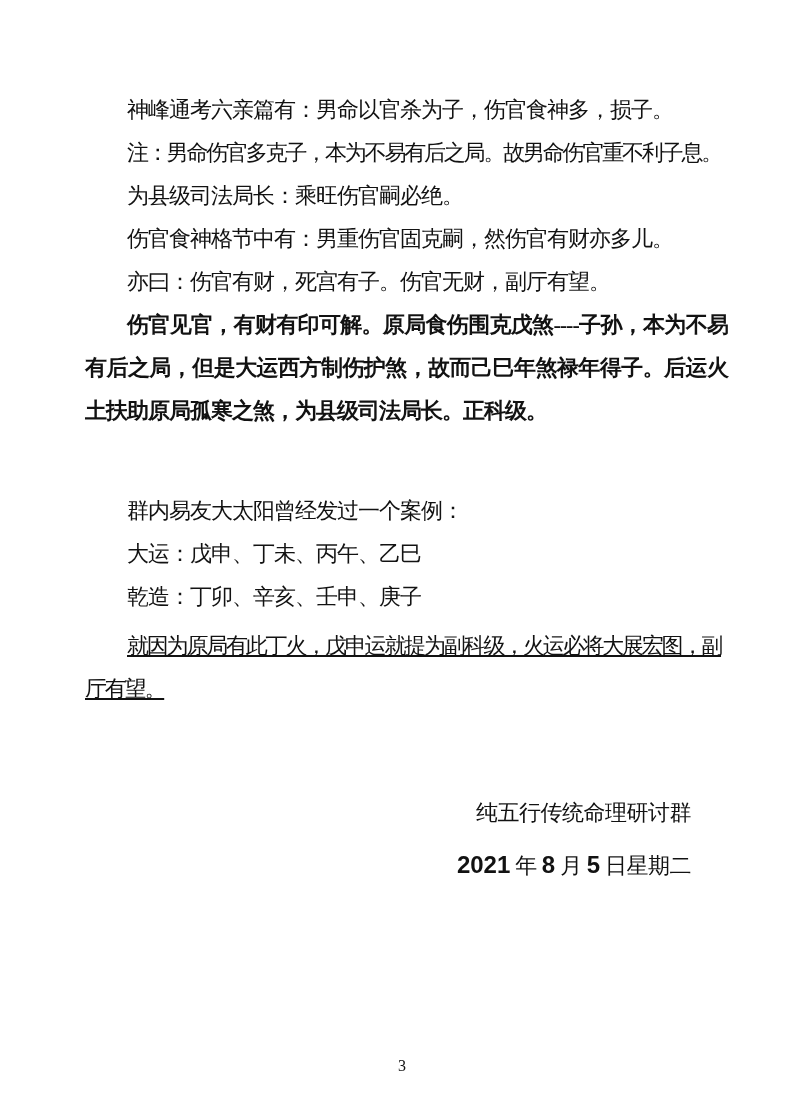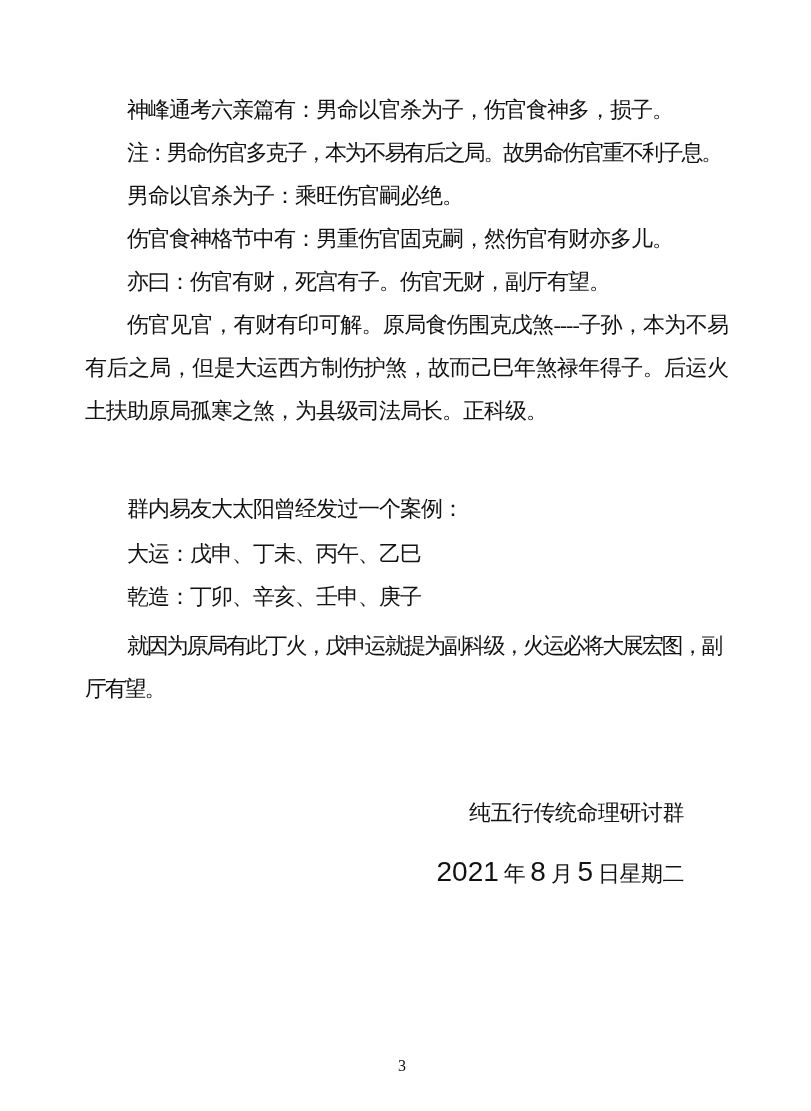--- a/index.html
+++ b/index.html
@@ -30,63 +30,64 @@
     letter-spacing: -1px;
     text-indent: 42px;
     white-space: normal;
   }
   
   .para.tight {
     letter-spacing: -2.2px;
   }
   .para.justify {
     text-align: justify;
+    font-weight: bold;
   }
   .gap-before {
     margin-top: 57px;   
-    font-family: Liberation Mono, monospace;
   }
   .small-gap {
     margin-top: 6px;
+    text-decoration: underline;
   }
   .signature {
     margin-top: 81px;   
     text-align: right;
     padding-right: 28px;
   }
   .sig-line {
-    margin: 16px;
+    margin: 9px;
     font-size: 22px;
     line-height: 43px;
     letter-spacing: -0.5px;
   }
   .sig-line b {
     font-family: "Liberation Sans", "DejaVu Sans", sans-serif;
-    font-weight: 400;
-    font-size: 28px;
+    font-weight: 700;
+    font-size: 24px;
     letter-spacing: 0;
   }
   .footer {
     position: absolute;
     left: 0;
     right: 30px;
     top: 1052px;
     text-align: center;
     font-size: 16px;
     line-height: 28px;
   }
 </style>
 </head>
 <body>
 
 <div class="page">
   <div class="content">
     <p class="para">神峰通考六亲篇有：男命以官杀为子，伤官食神多，损子。</p>
     <p class="para tight">注：男命伤官多克子，本为不易有后之局。故男命伤官重不利子息。</p>
-    <p class="para">男命以官杀为子：乘旺伤官嗣必绝。</p>
+    <p class="para">为县级司法局长：乘旺伤官嗣必绝。</p>
     <p class="para">伤官食神格节中有：男重伤官固克嗣，然伤官有财亦多儿。</p>
     <p class="para">亦曰：伤官有财，死宫有子。伤官无财，副厅有望。</p>
     <p class="para justify">伤官见官，有财有印可解。原局食伤围克戊煞----子孙，本为不易有后之局，但是大运西方制伤护煞，故而己巳年煞禄年得子。后运火土扶助原局孤寒之煞，为县级司法局长。正科级。</p>
     <p class="para gap-before">群内易友大太阳曾经发过一个案例：</p>
     <p class="para">大运：戊申、丁未、丙午、乙巳</p>
     <p class="para">乾造：丁卯、辛亥、壬申、庚子</p>
     <p class="para tight small-gap">就因为原局有此丁火，戊申运就提为副科级，火运必将大展宏图，副厅有望。</p>
 
     <div class="signature">
       <p class="sig-line">纯五行传统命理研讨群</p>

